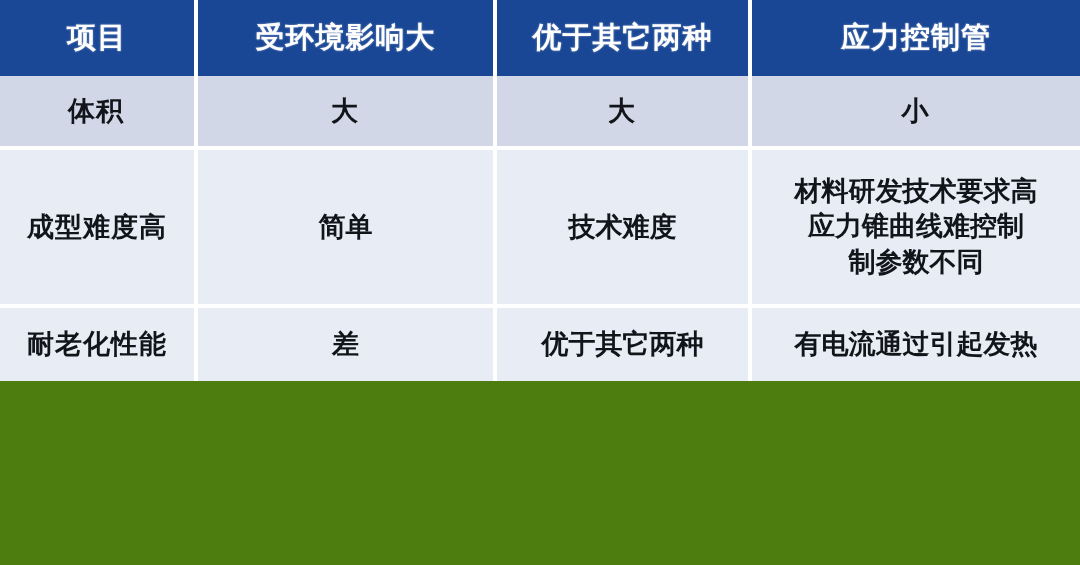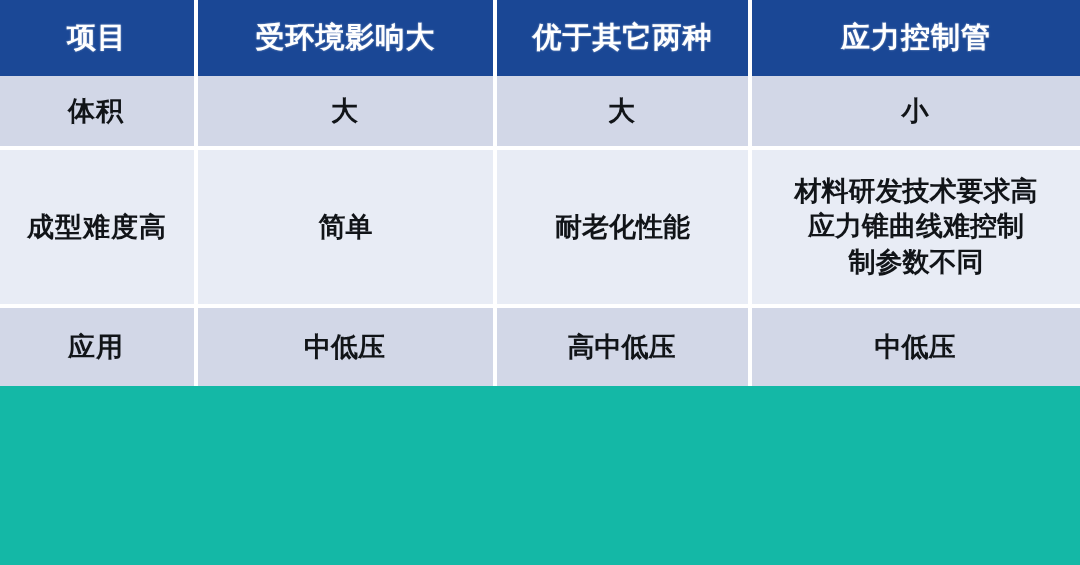--- a/index.html
+++ b/index.html
@@ -11,21 +11,21 @@
   body {
     width: 1080px;
     height: 565px;
     overflow: hidden;
     font-family: "Liberation Sans", "DejaVu Sans", sans-serif;
   }
 
   .table-wrap {
     width: 1080px;
     height: 565px;
-    background: #14b8a6;
+    background: #4d7c0f;
     box-sizing: border-box;
     display: flex;
     flex-direction: column;
   }
 
   .comparison-table {
     width: 1080px;
     border-collapse: separate;
     border-spacing: 0;
     table-layout: fixed;
@@ -138,37 +138,37 @@
           </td>
         </tr>
         <tr class="shade-light row-h-158">
           <td class="label-cell">
             <span class="cell-line">成型难度高</span>
           </td>
           <td>
             <span class="cell-line">简单</span>
           </td>
           <td>
-            <span class="cell-line">耐老化性能</span>
+            <span class="cell-line">技术难度</span>
           </td>
           <td class=" multiline">
             <span class="cell-line">材料研发技术要求高</span>
             <span class="cell-line">应力锥曲线难控制</span>
             <span class="cell-line">制参数不同</span>
           </td>
         </tr>
-        <tr class="shade-dark row-h-78">
+        <tr class="shade-light row-h-73">
           <td class="label-cell">
-            <span class="cell-line">应用</span>
+            <span class="cell-line">耐老化性能</span>
           </td>
           <td>
-            <span class="cell-line">中低压</span>
+            <span class="cell-line">差</span>
           </td>
           <td>
-            <span class="cell-line">高中低压</span>
+            <span class="cell-line">优于其它两种</span>
           </td>
           <td>
-            <span class="cell-line">中低压</span>
+            <span class="cell-line">有电流通过引起发热</span>
           </td>
         </tr>
       </tbody>
   </table>
 </div>
 
 </body></html>

